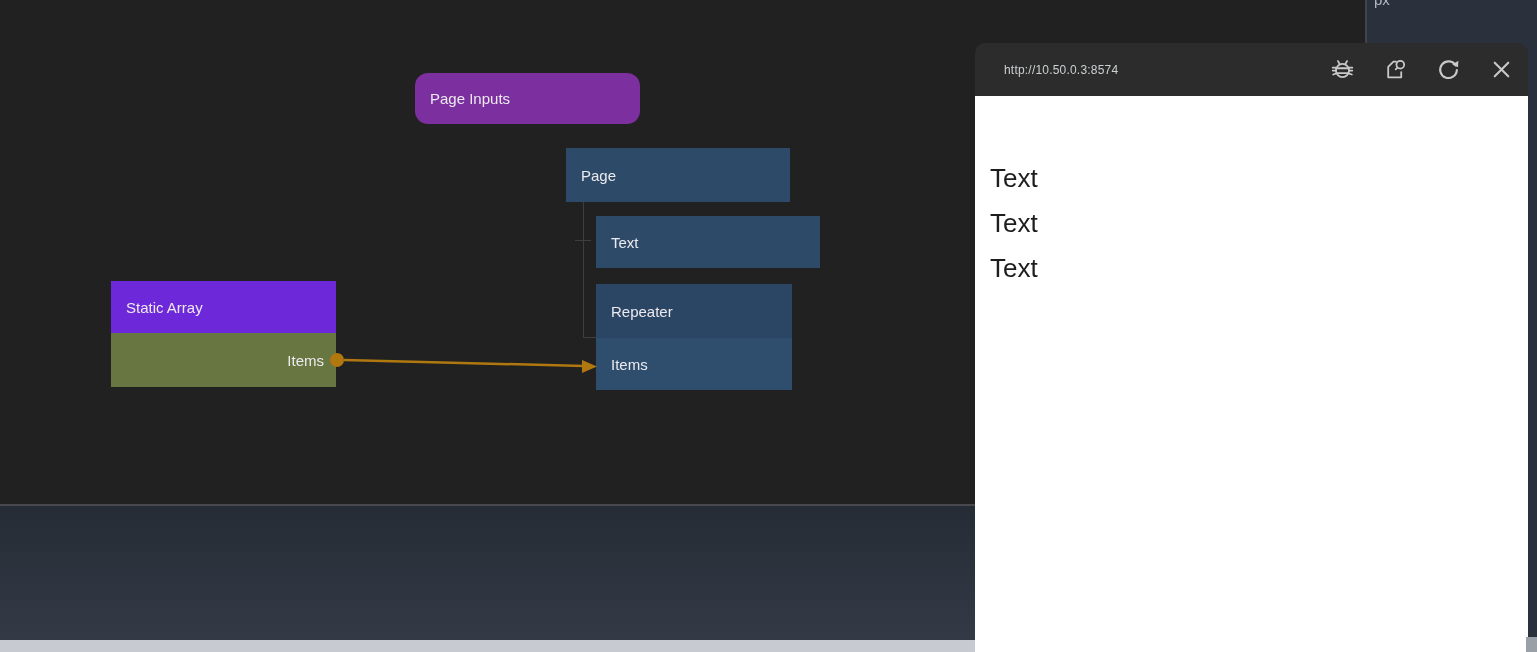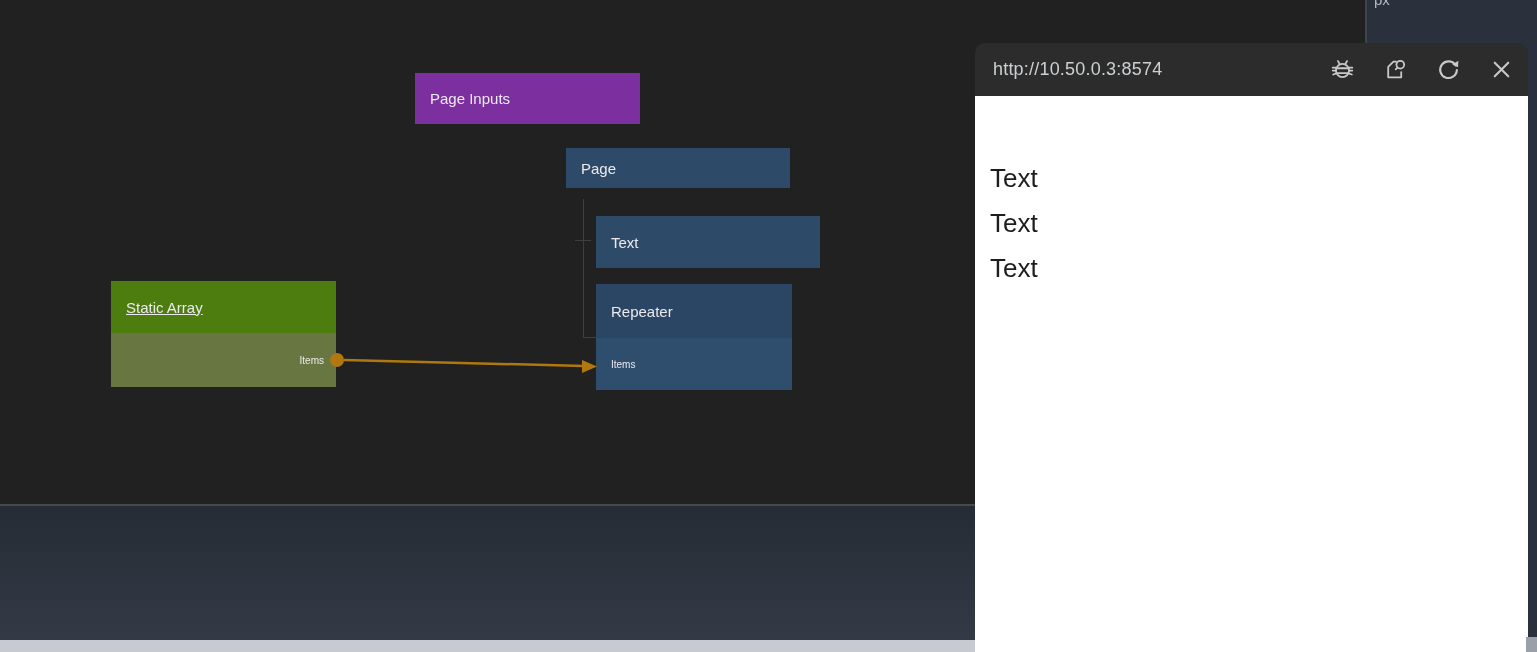--- a/index.html
+++ b/index.html
@@ -6,37 +6,37 @@
   html,body { width:1537px; height:652px; overflow:hidden; }
   body { font-family:"Liberation Sans", sans-serif; background:#202020; }
 
   .stage { position:relative; width:1537px; height:652px; background:#212121; overflow:hidden; }
 
   
   .canvas { position:absolute; inset:0; }
 
   .node { position:absolute; color:#eceaee; font-size:15px; }
   .node .hdr { display:flex; align-items:center; padding-left:15px; }
-  .node .row { display:flex; align-items:center; font-size:10px; }
+  .node .row { display:flex; align-items:center; font-size:15px; }
 
   .n-page-inputs { left:415px; top:73px;  width:225px; }
-  .n-page-inputs .hdr { height:51px; background:#7c2f9f; }
+  .n-page-inputs .hdr { height:51px; background:#7c2f9f;border-radius:13px; }
 
   .n-page { left:566px; top:148px; width:224px; }
-  .n-page .hdr { height:40px; background:#2d4a68; }
+  .n-page .hdr { height:54px; background:#2d4a68; }
 
   .n-text { left:596px; top:216px; width:224px; }
   .n-text .hdr { height:52px; background:#2d4a68; }
 
   .n-repeater { left:596px; top:284px; width:196px; }
   .n-repeater .hdr { height:54px; background:#2b4565; }
   .n-repeater .row { height:52px; background:#2f4e6e; padding-left:15px; }
 
   .n-static { left:111px; top:281px; width:225px; }
-  .n-static .hdr { height:52px; background:#4d7c0f;text-decoration:underline; }
+  .n-static .hdr { height:52px; background:#6d28d9; }
   .n-static .row { height:54px; background:#687741; justify-content:flex-end; padding-right:12px; }
 
   .tree-line { position:absolute; background:#3e3e3e; }
   .tl-vert   { left:583px; top:199px; width:1px; height:139px; }
   .tl-tick   { left:575px; top:240px; width:16px; height:1px; }
   .tl-corner { left:583px; top:337px; width:13px; height:1px; }
 
   .wire-svg { position:absolute; inset:0; pointer-events:none; }
 
   
@@ -50,21 +50,21 @@
                  background:#2b313c; border-left:2px solid #3d4450; overflow:hidden; z-index:2; }
   .px-label { position:absolute; top:-9px; left:7px; font-size:15px; color:#b3b9c3; }
 
   .scroll-chip { position:absolute; left:1526px; top:637px; width:11px; height:15px;
                  background:#9aa0a8; z-index:5; }
 
   
   .browser { position:absolute; left:975px; top:43px; width:553px; height:609px; z-index:4; }
   .b-toolbar { position:relative; height:53px; background:#2c2c2c; border-radius:10px 10px 0 0;
                display:flex; align-items:center; }
-  .b-url { margin-left:18px; font-size:18px; color:#cdd0d2; letter-spacing:.2px; flex:1;
+  .b-url { margin-left:29px; font-size:12px; color:#cdd0d2; letter-spacing:.2px; flex:1;
            white-space:nowrap; overflow:hidden; }
   .b-icons { display:flex; align-items:center; gap:28px; margin-right:14px; }
   .b-icons svg { display:block; cursor:pointer; }
 
   .b-content { position:relative; height:556px; background:#ffffff; overflow:hidden; }
   .pv-title { position:absolute; left:15px; top:16px; font-size:33px; line-height:38px;
               color:#161616; font-weight:400; }
   .pv-item  { position:absolute; left:15px; font-size:26px; line-height:30px; color:#1d1d1d; }
   .pv-item.i0 { top:67px; }
   .pv-item.i1 { top:112px; }

